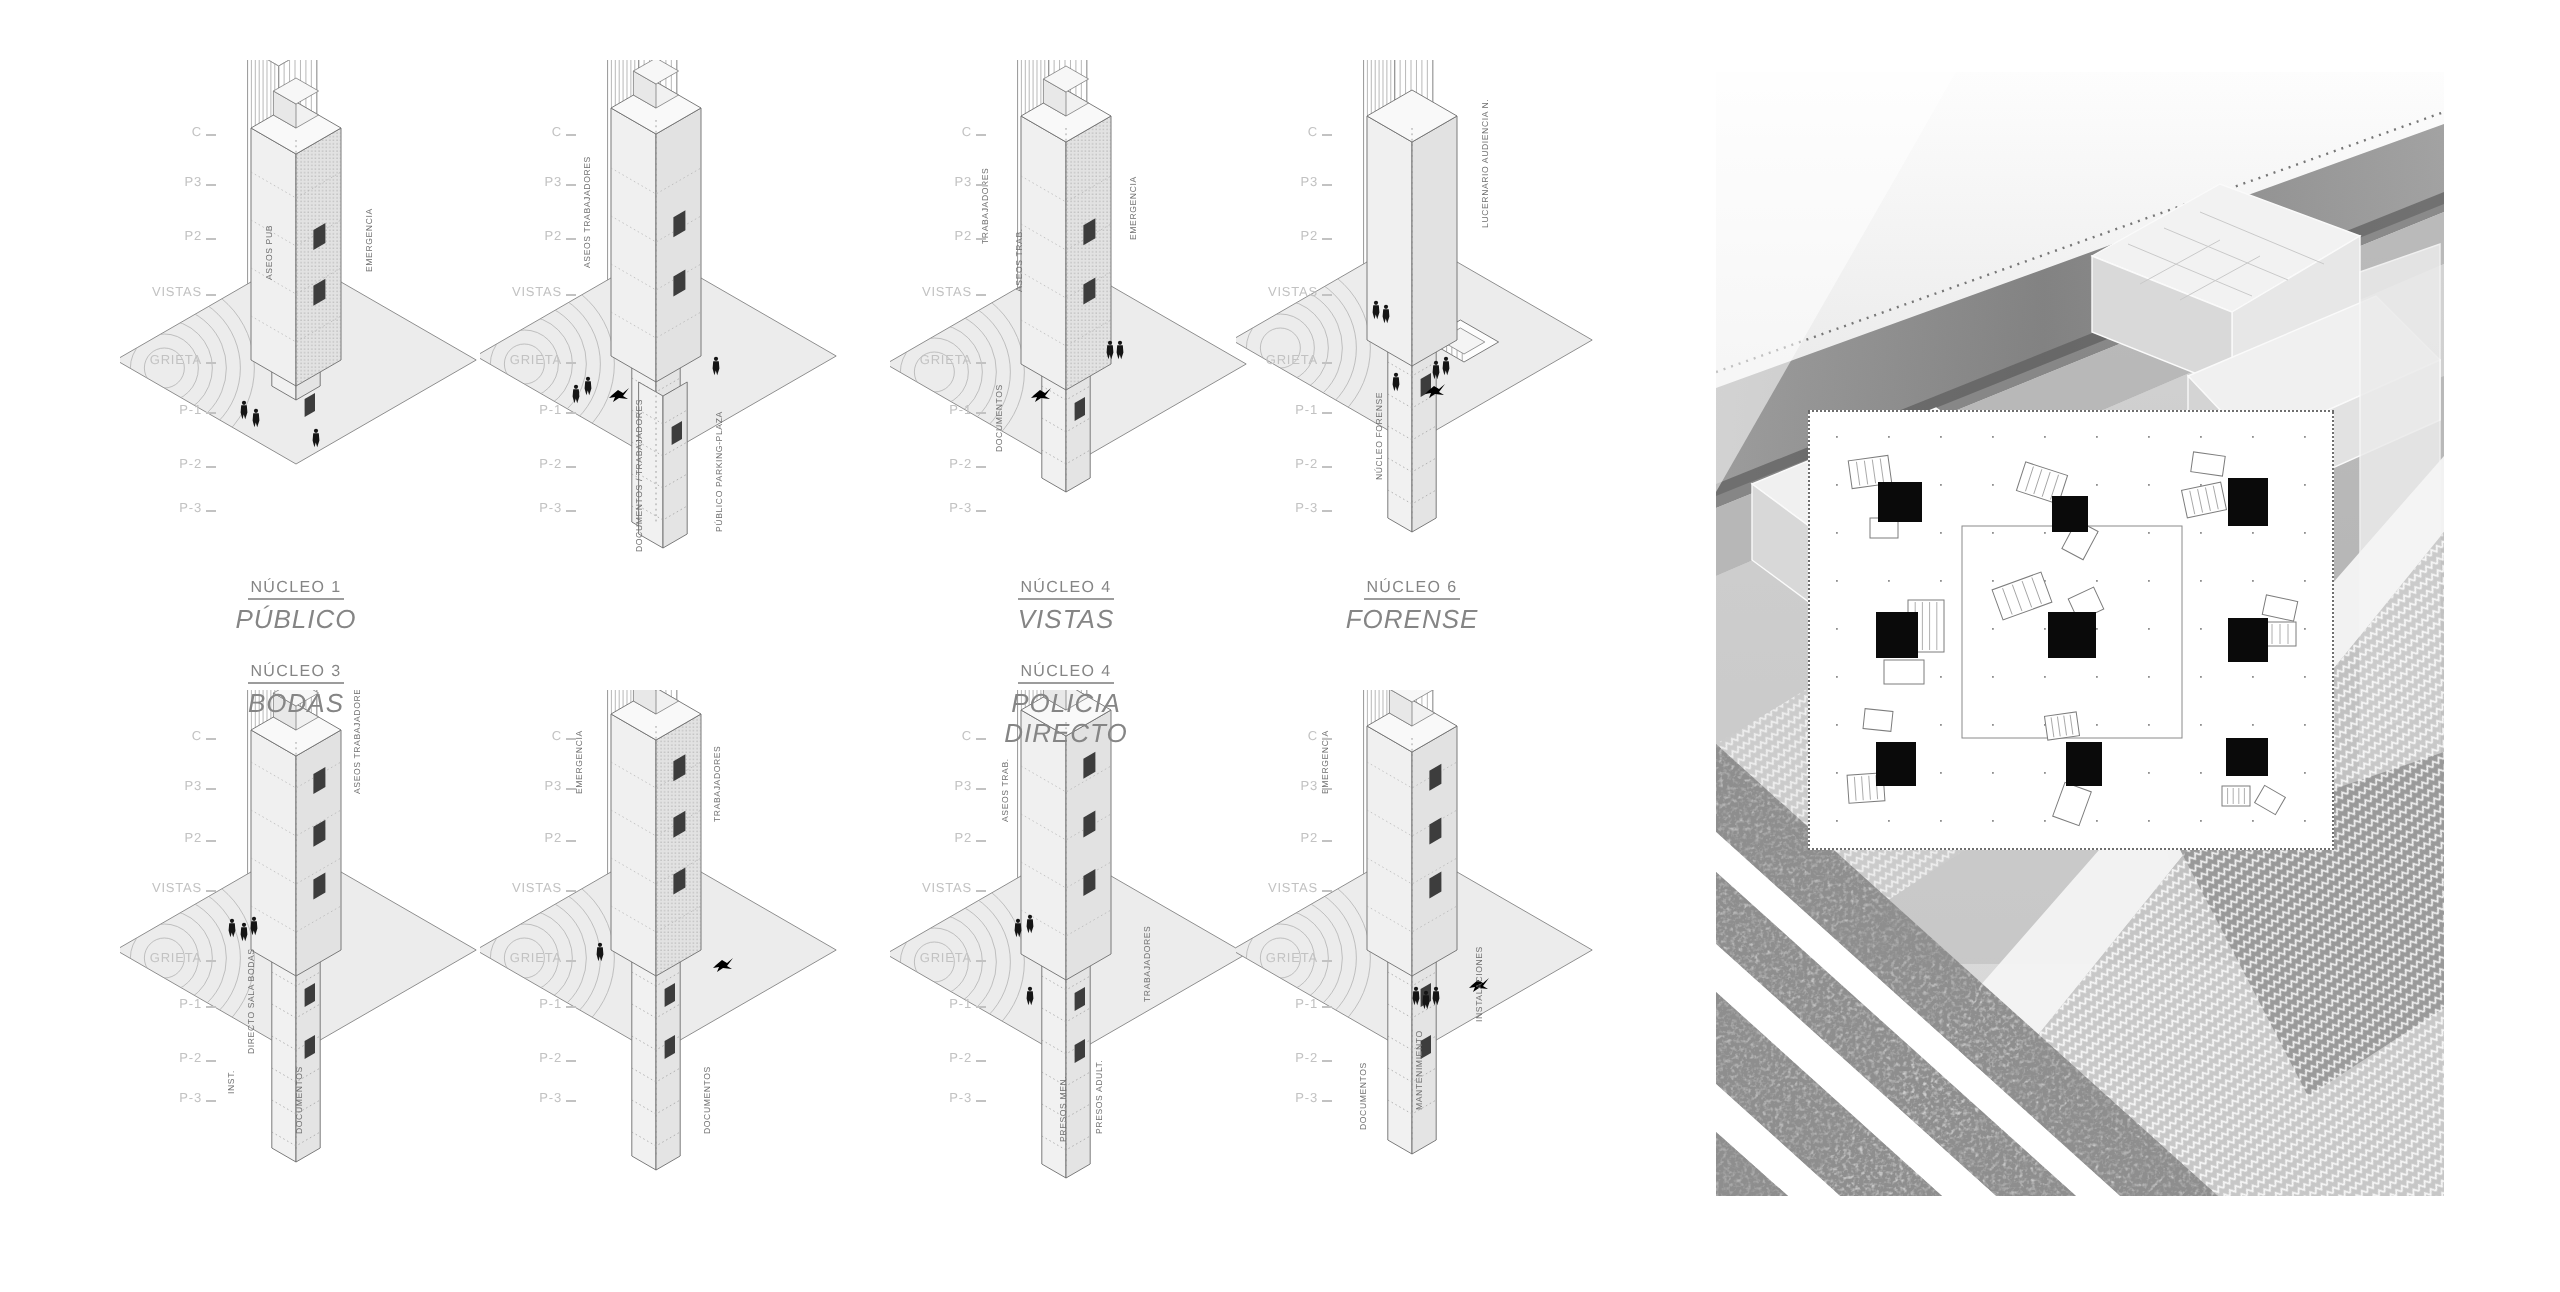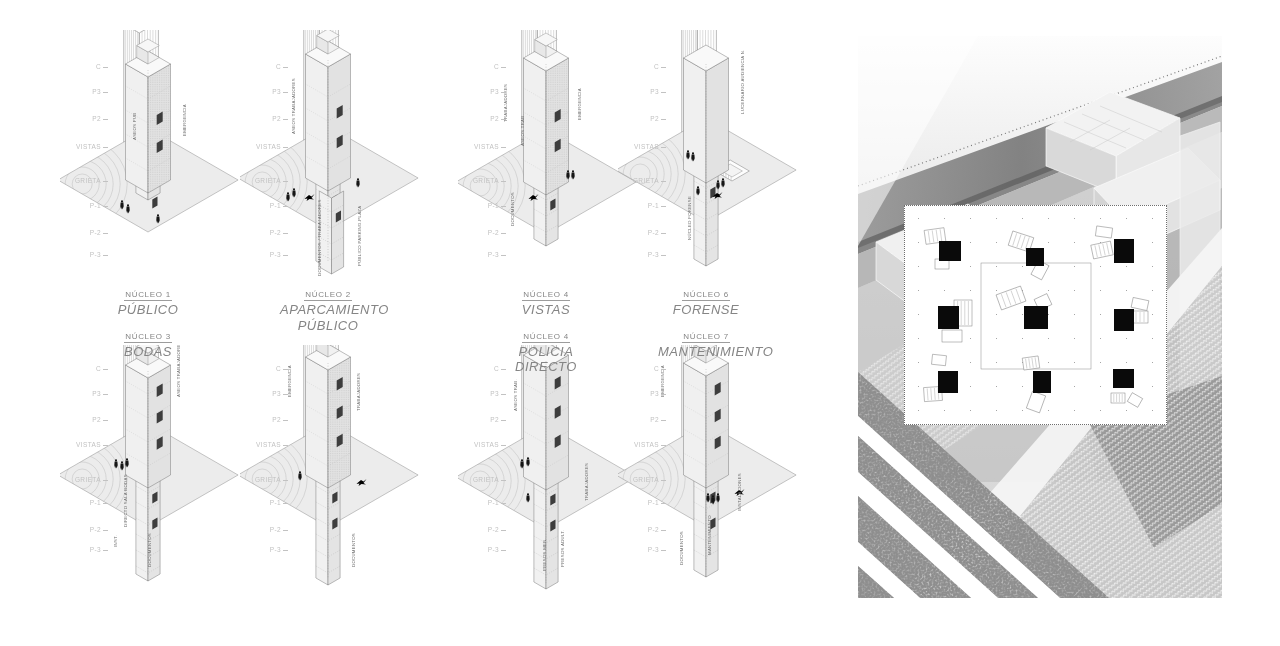--- a/index.html
+++ b/index.html
@@ -457,27 +457,23 @@
           <div class="lvl" style="top: 182px;">
             <span>P-2</span>
             <span class="tick"></span>
           </div>
           <div class="lvl" style="top: 202px;">
             <span>P-3</span>
             <span class="tick"></span>
           </div>
         </div>
         <div class="titles">
-          <div class="tblock">
-            <div><span class="t-main">NÚCLEO 2</span></div>
-            <div class="t-sub">APARCAMIENTO PÚBLICO</div>
-          </div>
         </div>
       </div>
-      <div class="col" style="left: 458px;">
+      <div class="col" style="left: 445px;">
         <div class="panel top">
           <svg class="axon" viewBox="0 0 190 252" width="190" height="252">
             <defs>
               <pattern id="st2" width="1.8" height="1.8" patternUnits="userSpaceOnUse">
                 <circle cx="0.5" cy="0.5" r="0.28" fill="#8f8f8f"></circle>
               </pattern>
               <clipPath id="cl2">
                 <polygon points="88.0,100.0 178.1,152.0 88.0,204.0 -2.1,152.0"></polygon>
               </clipPath>
             </defs>
@@ -901,24 +897,20 @@
           </div>
           <div class="lvl" style="top: 202px;">
             <span>P-3</span>
             <span class="tick"></span>
           </div>
         </div>
         <div class="titles">
           <div class="tblock">
             <div><span class="t-main">NÚCLEO 6</span></div>
             <div class="t-sub">FORENSE</div>
-          </div>
-          <div class="tblock">
-            <div><span class="t-main">NÚCLEO 7</span></div>
-            <div class="t-sub">MANTENIMIENTO</div>
           </div>
         </div>
       </div>
     </section>
 
   <section class="photo">
     <svg id="photo-svg" width="364" height="562" viewBox="0 0 364 562">
       <defs>
         <linearGradient id="gBase" x1="0" y1="0" x2="0" y2="1">
           <stop offset="0" stop-color="#fdfdfd"></stop>

